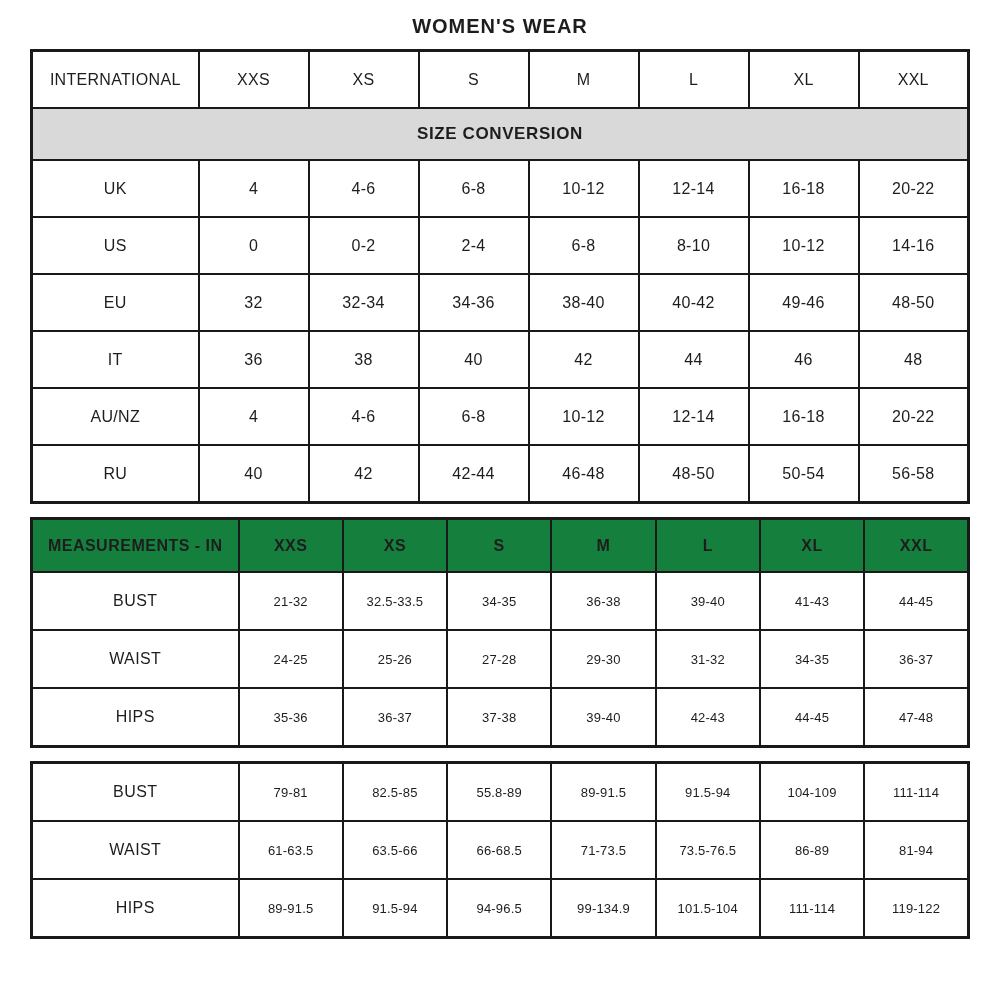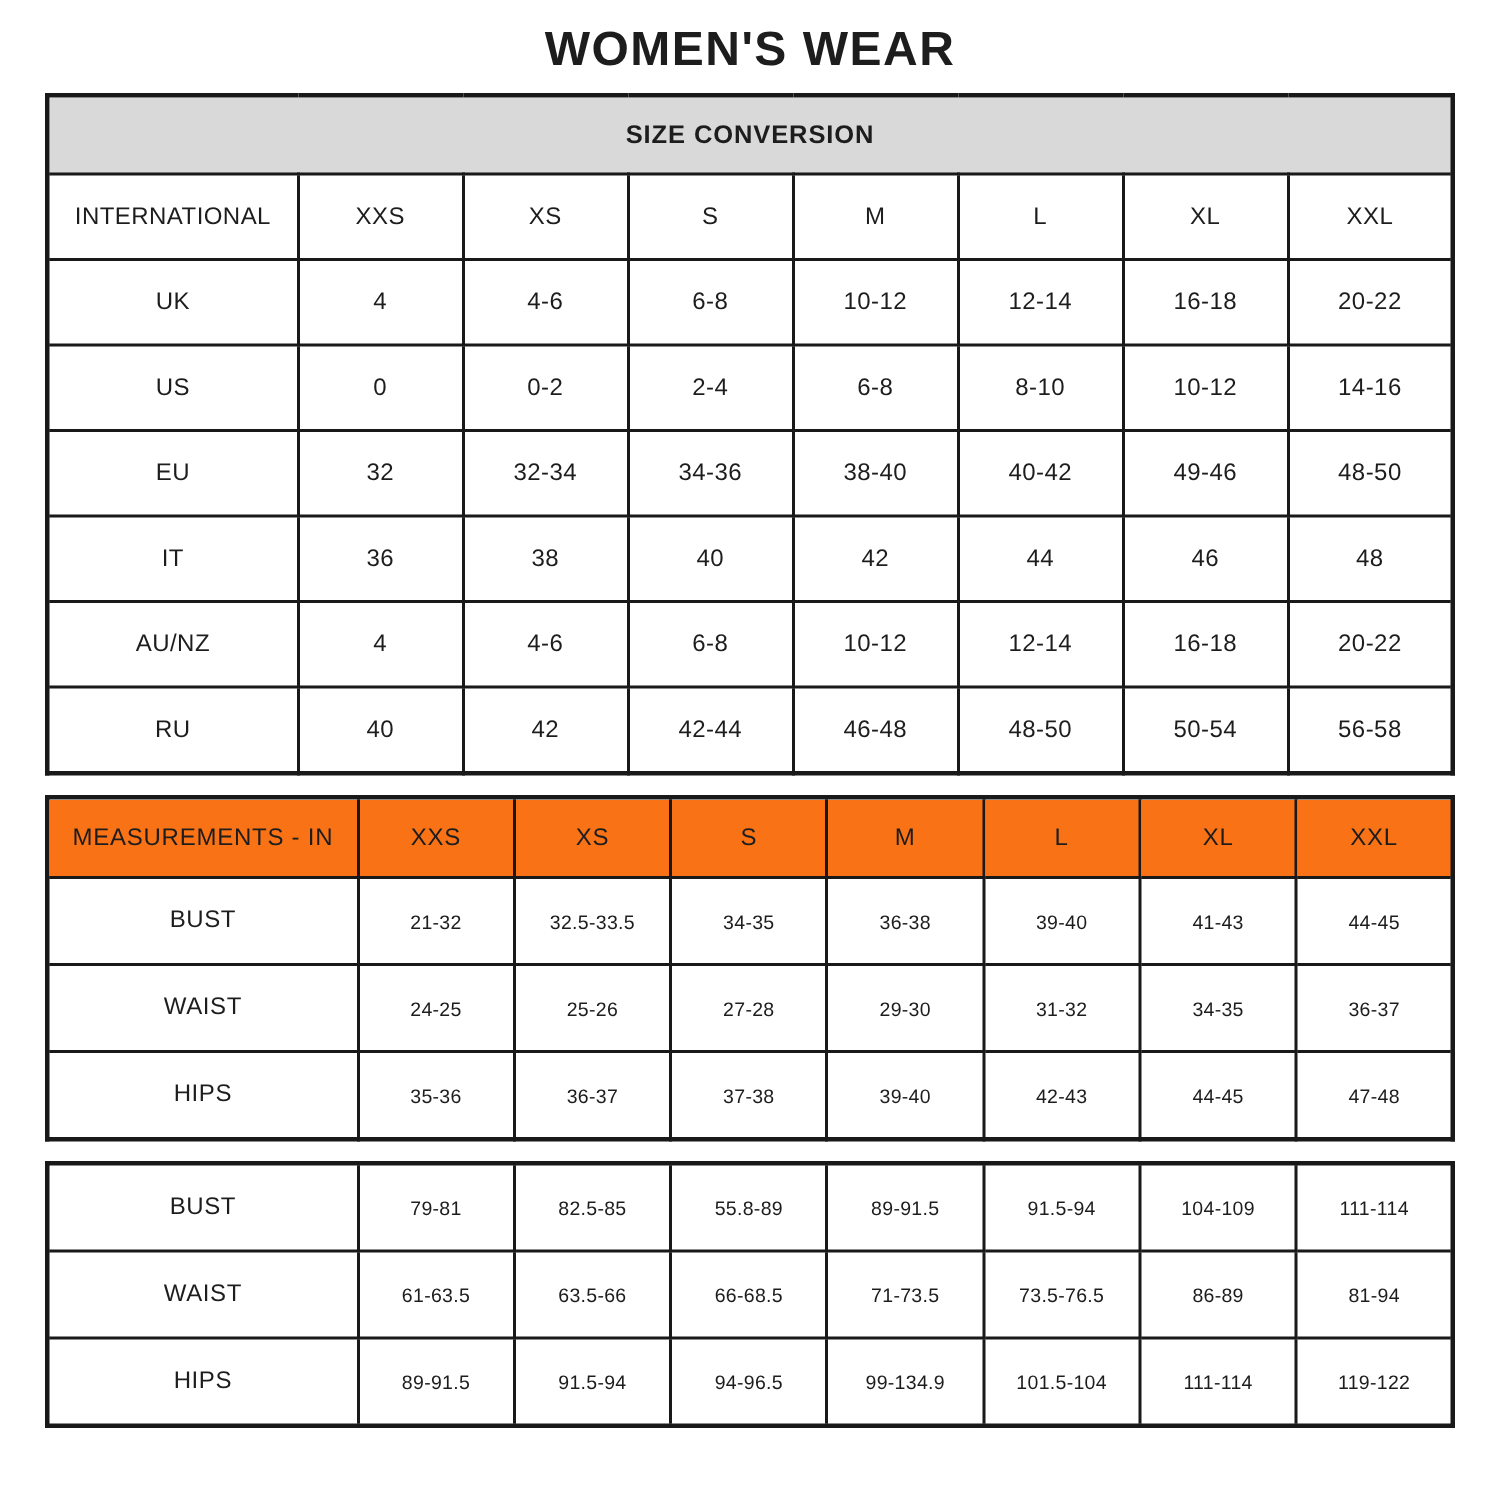--- a/index.html
+++ b/index.html
@@ -3,42 +3,42 @@
 <meta charset="utf-8">
 <style>
   html,body { margin:0; padding:0; }
   body {
     width:1000px; height:1000px; background:#ffffff;
     font-family:"Liberation Sans","DejaVu Sans",sans-serif;
     color:#1d1d1d; -webkit-font-smoothing:antialiased;
   }
   .page-title {
     margin:0; padding:15px 0 12px; text-align:center;
-    font-size:32px; font-weight:700; letter-spacing:1px; line-height:1.1;
+    font-size:20px; font-weight:700; letter-spacing:1px; line-height:1.1;
   }
   table {
     width:940px; margin:0 auto 13px auto;
     border-collapse:collapse; table-layout:fixed;
     border:3px solid #191919;
   }
   th, td {
     border:2px solid #191919; text-align:center; vertical-align:middle;
     padding:0; overflow:hidden; white-space:nowrap;
   }
   
   .conv .band {
     background:#d9d9d9; height:50px;
     font-size:17px; font-weight:700; letter-spacing:0.6px;
   }
   .conv td { height:55px; font-size:16px; font-weight:400; letter-spacing:0.3px; }
   .conv col.lab { width:167px; }
   
   .meas th.hdr {
-    background:#f97316; height:51px;
-    font-size:16px; font-weight:400; letter-spacing:0.5px;
+    background:#15803d; height:51px;
+    font-size:16px; font-weight:700; letter-spacing:0.5px;
   }
   .meas td { height:56px; font-size:13px; letter-spacing:0.2px; }
   .meas td.rowlab { font-size:16px; letter-spacing:0.4px; }
   .meas col.lab { width:207px; }
 </style>
 </head>
 <body>
 
 <h1 class="page-title">WOMEN'S WEAR</h1>
 
@@ -48,31 +48,31 @@
       <col>
       <col>
       <col>
       <col>
       <col>
       <col>
       <col>
     </colgroup>
   <tbody>
       <tr>
-    <th class="band" colspan="8">SIZE CONVERSION</th>
-  </tr>
-  <tr>
     <td>INTERNATIONAL</td>
     <td>XXS</td>
     <td>XS</td>
     <td>S</td>
     <td>M</td>
     <td>L</td>
     <td>XL</td>
     <td>XXL</td>
+  </tr>
+  <tr>
+    <th class="band" colspan="8">SIZE CONVERSION</th>
   </tr>
   <tr>
     <td>UK</td>
     <td>4</td>
     <td>4-6</td>
     <td>6-8</td>
     <td>10-12</td>
     <td>12-14</td>
     <td>16-18</td>
     <td>20-22</td>

